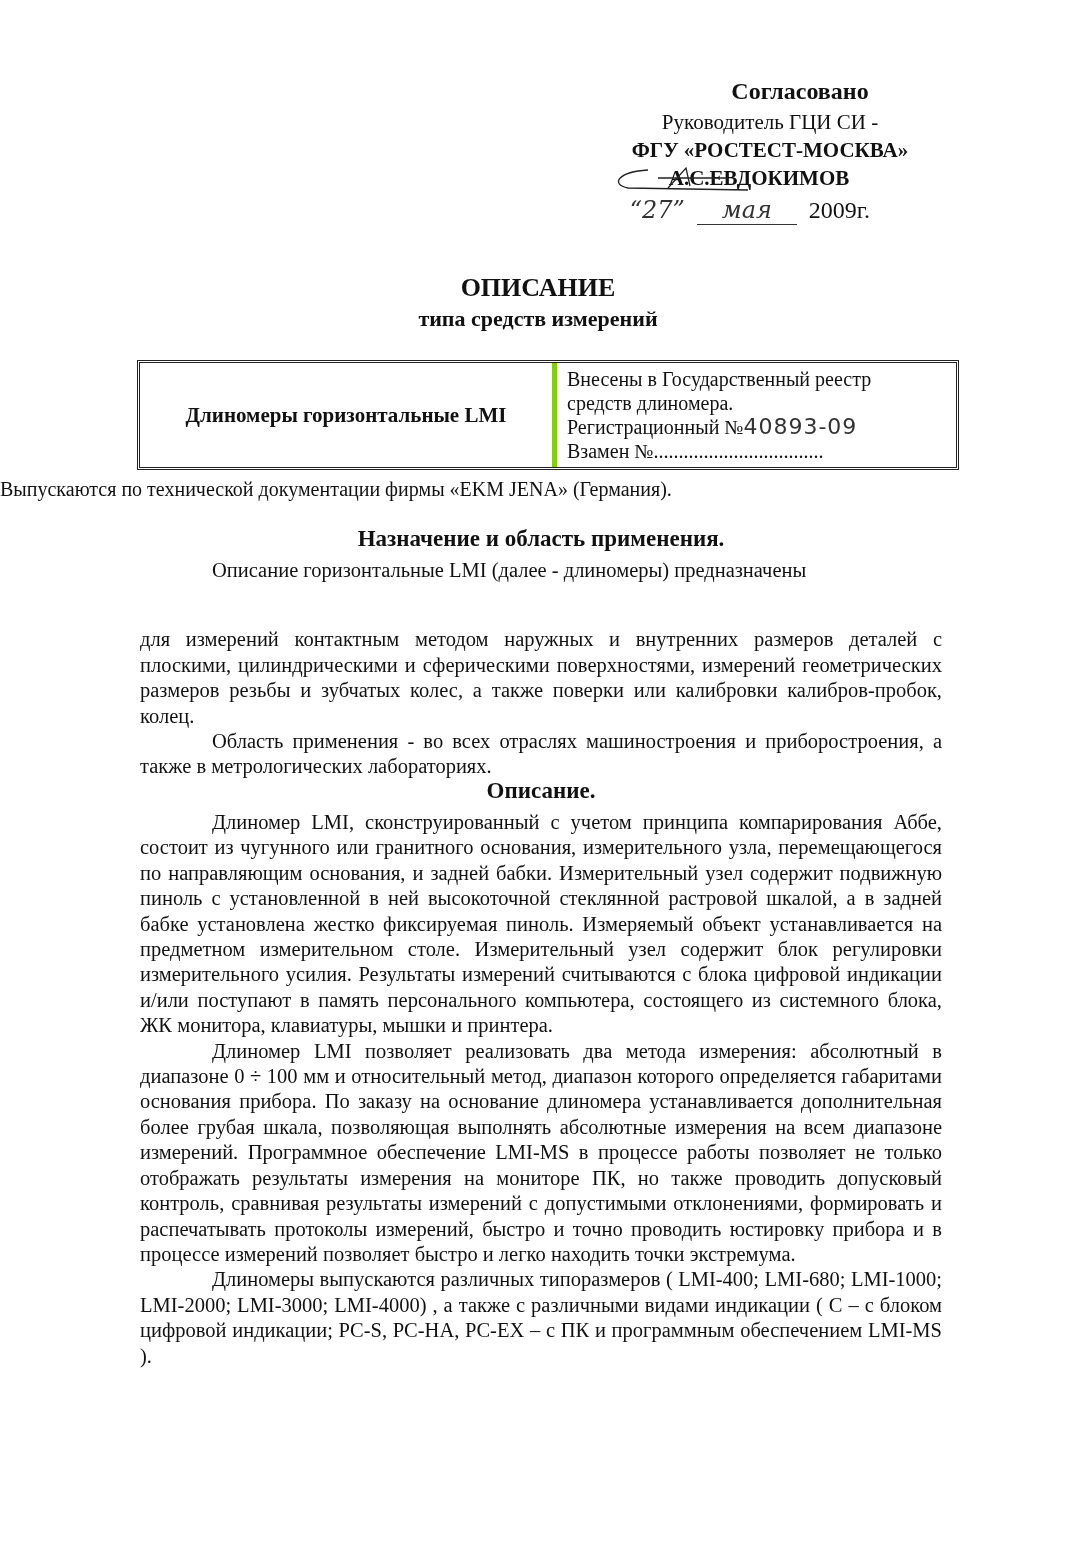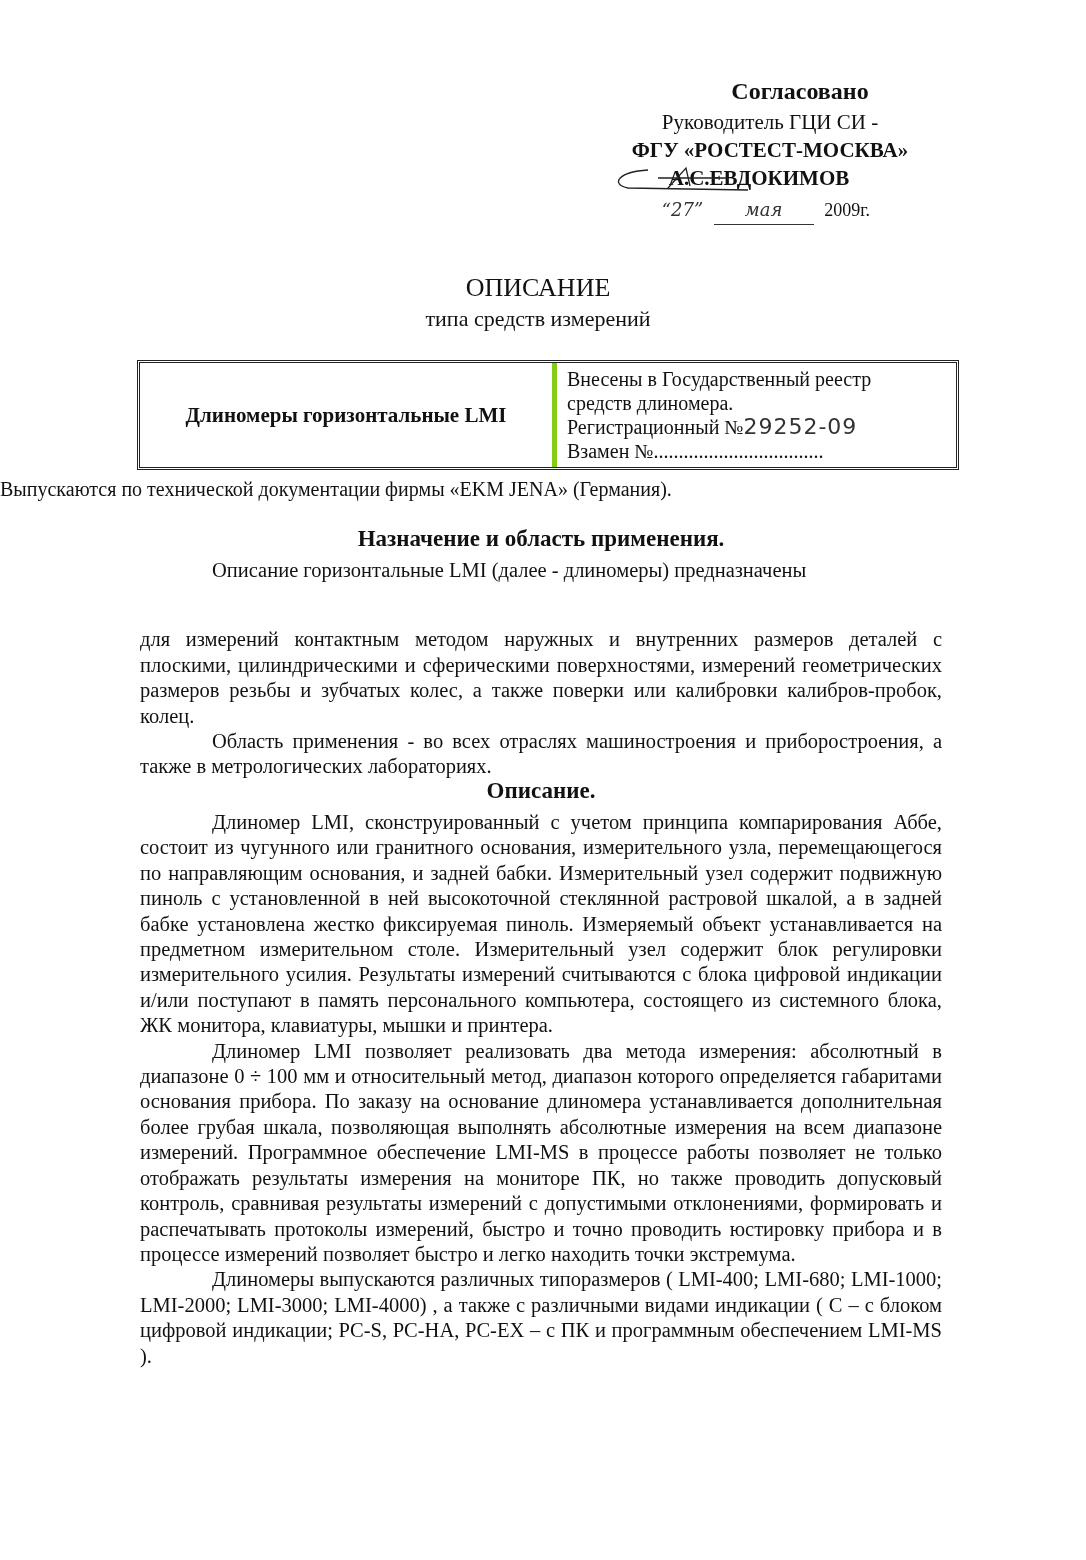--- a/index.html
+++ b/index.html
@@ -10,26 +10,26 @@
     .approval {
       position: absolute; left: 580px; top: 74px; width: 380px;
       text-align: center; font-size: 21px; line-height: 28px;
     }
     .approval .title { font-weight: bold; font-size: 24px; line-height: 34px; margin-left: 60px; }
     .approval .org { font-weight: bold; }
     .approval .sigline { text-align: center; font-weight: bold; padding-right: 22px; position: relative; }
     .approval .sigline .sig {
       position: absolute; left: 28px; top: 2px; width: 150px; height: 26px;
     }
-    .approval .date { font-size: 18px; text-align: right; padding-right: 90px; margin-top: 4px; }
+    .approval .date { font-size: 24px; text-align: right; padding-right: 90px; margin-top: 4px; }
     .approval .date .hand { font-style: italic; font-family: "DejaVu Serif", serif; color: #333; }
     .approval .date .hand-month { display: inline-block; width: 100px; border-bottom: 1px solid #333; text-align: center; margin: 0 6px; }
     .doc-title {
       position: absolute; left: 0; width: 1086px; top: 272px; text-align: center;
-      font-weight: normal;
+      font-weight: bold;
     }
     .doc-title .t1 { font-size: 26px; line-height: 32px; margin-left: -10px; }
     .doc-title .t2 { font-size: 22px; line-height: 30px; margin-left: -10px; }
     .reg-table {
       position: absolute; left: 137px; top: 360px; width: 822px; height: 110px;
       border: 3px double #222; box-sizing: border-box; display: flex;
     }
     .reg-left {
       width: 412px; border-right: 5px solid #84cc16; display: flex; align-items: center; justify-content: center;
       font-size: 21px;
@@ -74,21 +74,21 @@
   <div class="t1">ОПИСАНИЕ</div>
   <div class="t2">типа средств измерений</div>
 </div>
 
 <div class="reg-table">
   <div class="reg-left">Длиномеры горизонтальные LMI</div>
   <div class="reg-right">
     <div>Внесены в Государственный реестр</div>
     <div>средств длиномера.</div>
     <div>
-      <span>Регистрационный №</span><span class="handnum">29252-09</span>
+      <span>Регистрационный №</span><span class="handnum">40893-09</span>
     </div>
     <div>Взамен №..................................</div>
   </div>
 </div>
 
 <div class="issued">Выпускаются по технической  документации фирмы «EKM JENA» (Германия).</div>
 
 <div class="section" style="top:524px;">
   <h2>Назначение и область применения.</h2>
   <p style="text-align:left;">Описание горизонтальные LMI (далее - длиномеры) предназначены</p>

